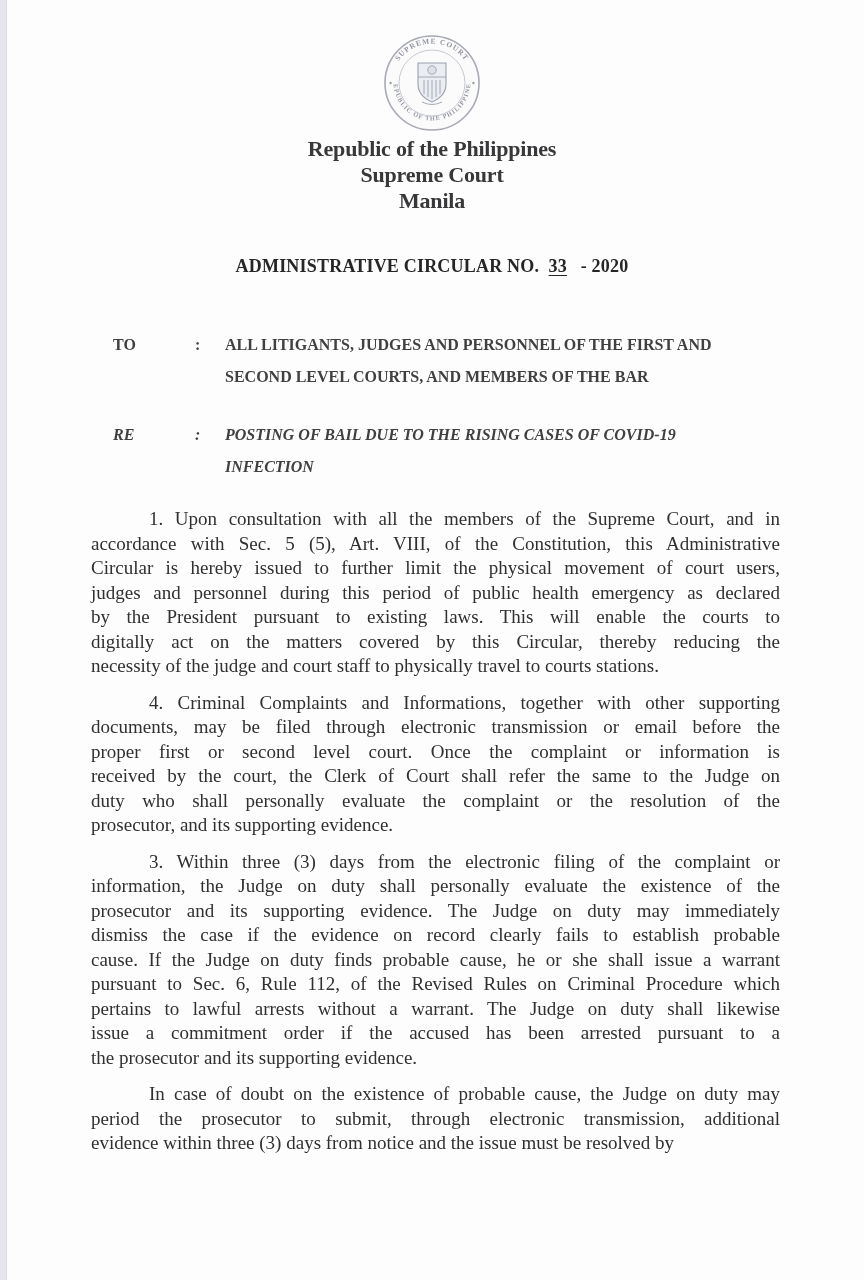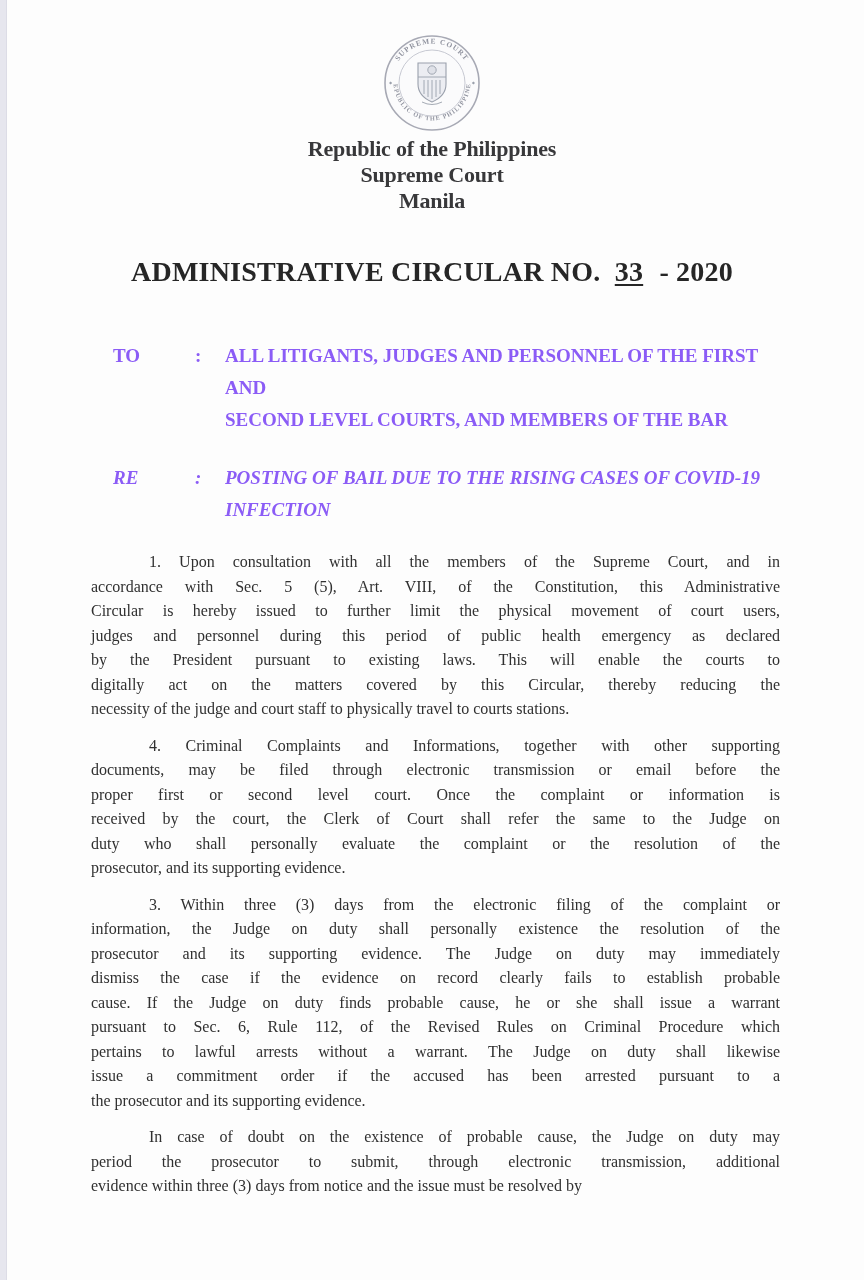--- a/index.html
+++ b/index.html
@@ -26,42 +26,42 @@
     text-align:center;
     font-weight:bold;
     color:#38383a;
   }
   .mast-line { font-size:22px; line-height:26px; letter-spacing:-0.2px; }
 
   .doc-title {
     margin-top:42px;
     text-align:center;
     font-weight:bold;
-    font-size:28px;
+    font-size:18px;
     color:#262626;
     letter-spacing:0.2px;
   }
   .doc-title .num { text-decoration:underline; text-underline-offset:3px; }
   .doc-title .year { margin-left:9px; }
 
   .content { margin-left:91px; width:689px; }
 
   .memo { margin-top:52px; }
   .memo-row {
     display:grid;
     grid-template-columns:82px 30px 1fr;
     padding-left:22px;
     font-weight:bold;
-    font-size:19px;
-    color:#8b5cf6;
+    font-size:16px;
+    color:#404040;
   }
   .memo-row + .memo-row { margin-top:26px;font-style:italic; }
   .memo-label, .memo-sep, .memo-line { line-height:32px; }
 
-  .paras { margin-top:24px; font-size:16px; color:#303030; }
+  .paras { margin-top:24px; font-size:19px; color:#303030; }
   .para { margin-top:12px; }
   .para:first-child { margin-top:0; }
   .pline { line-height:24.5px; white-space:normal; }
   .pline.j { text-align:justify; text-align-last:justify; text-justify:inter-word; }
   .pline.first { text-indent:58px; }
 
   .seal-text { font-family:"Liberation Serif", serif; font-weight:bold; letter-spacing:1.1px; }
 </style>
 </head>
 <body>
@@ -144,21 +144,21 @@
         <div class="para">
           <div class="pline j first">4. Criminal Complaints and Informations, together with other supporting</div>
           <div class="pline j">documents, may be filed through electronic transmission or email before the</div>
           <div class="pline j">proper first or second level court. Once the complaint or information is</div>
           <div class="pline j">received by the court, the Clerk of Court shall refer the same to the Judge on</div>
           <div class="pline j">duty who shall personally evaluate the complaint or the resolution of the</div>
           <div class="pline">prosecutor, and its supporting evidence.</div>
         </div>
         <div class="para">
           <div class="pline j first">3. Within three (3) days from the electronic filing of the complaint or</div>
-          <div class="pline j">information, the Judge on duty shall personally existence the resolution of the</div>
+          <div class="pline j">information, the Judge on duty shall personally evaluate the existence of the</div>
           <div class="pline j">prosecutor and its supporting evidence. The Judge on duty may immediately</div>
           <div class="pline j">dismiss the case if the evidence on record clearly fails to establish probable</div>
           <div class="pline j">cause. If the Judge on duty finds probable cause, he or she shall issue a warrant</div>
           <div class="pline j">pursuant to Sec. 6, Rule 112, of the Revised Rules on Criminal Procedure which</div>
           <div class="pline j">pertains to lawful arrests without a warrant. The Judge on duty shall likewise</div>
           <div class="pline j">issue a commitment order if the accused has been arrested pursuant to a</div>
           <div class="pline">the prosecutor and its supporting evidence.</div>
         </div>
         <div class="para">
           <div class="pline j first">In case of doubt on the existence of probable cause, the Judge on duty may</div>

